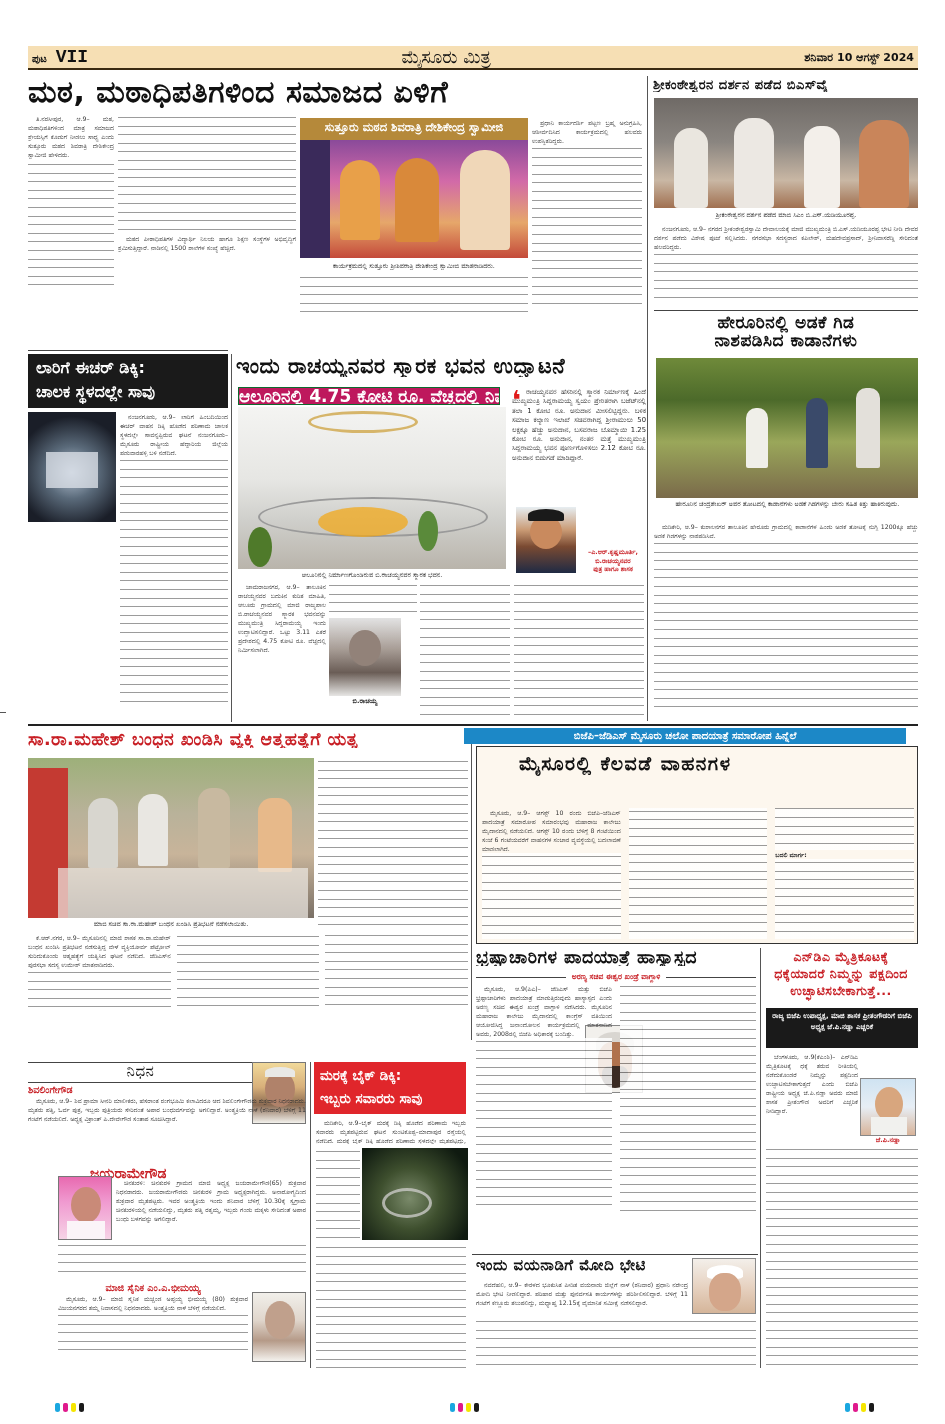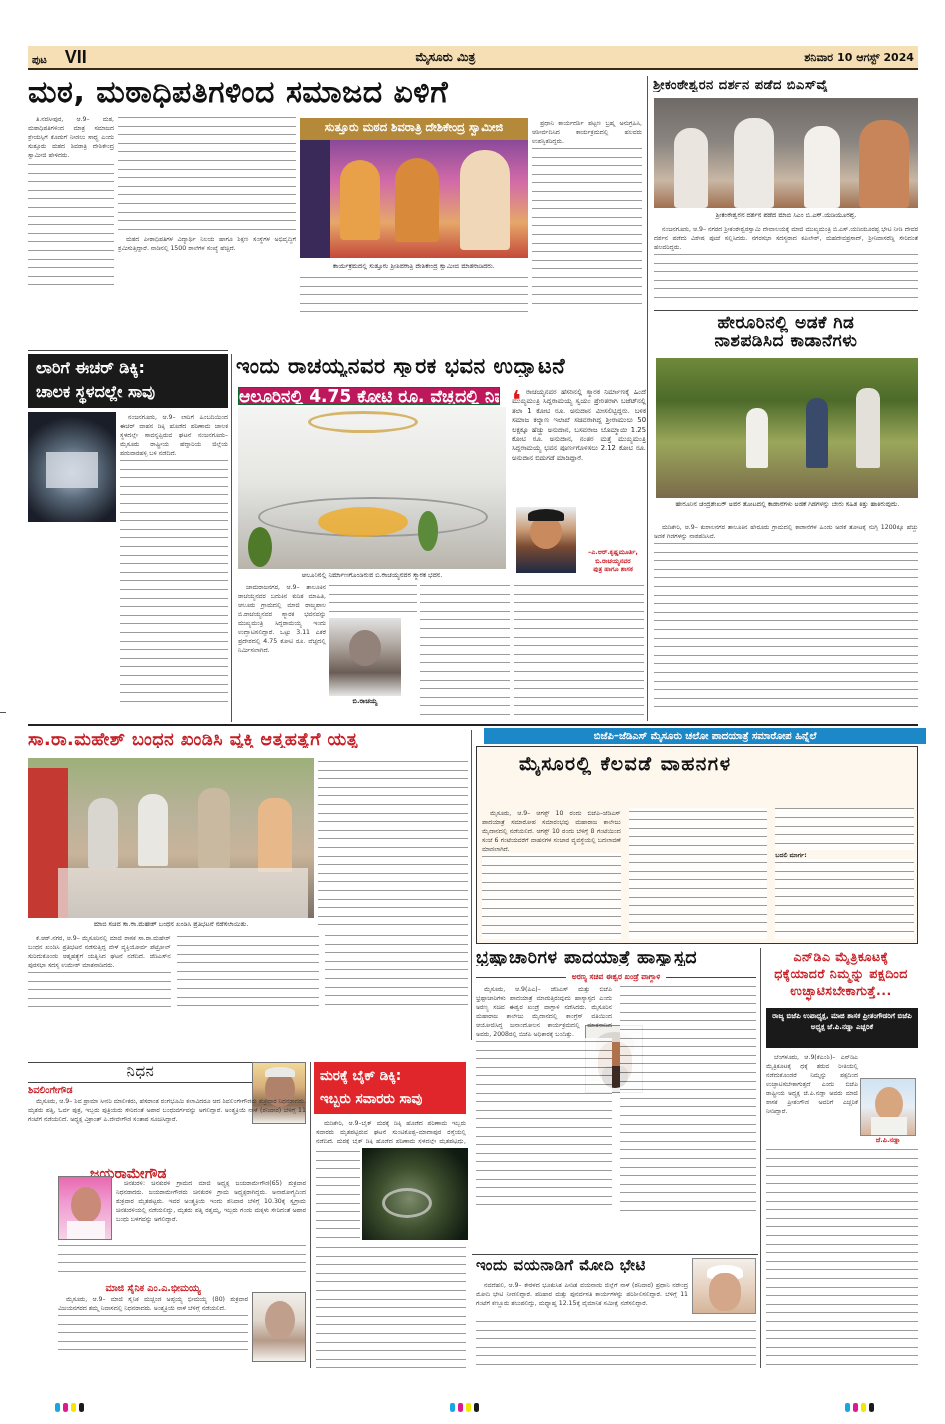--- a/index.html
+++ b/index.html
@@ -3,22 +3,22 @@
 <meta charset="utf-8">
 <style>
   * { box-sizing: border-box; margin: 0; padding: 0; }
   html, body { width: 945px; height: 1424px; background: #ffffff; overflow: hidden; }
   body { font-family: "DejaVu Sans", sans-serif; color: #111; position: relative; }
   .abs { position: absolute; }
 
   
   .mast { position: absolute; left: 28px; top: 46px; width: 890px; height: 24px; background: #f6dfb4; border-bottom: 2px solid #3a2a12; display: flex; align-items: center; justify-content: space-between; padding: 0 4px; }
   .mast .pg { font-family: "Liberation Sans", sans-serif; font-size: 10px; font-weight: bold; }
-  .mast .pg b { font-size: 18px; font-family: Liberation Sans, sans-serif; margin-left: 18px; }
-  .mast .brand { font-size: 12px; font-weight: bold; }
+  .mast .pg b { font-size: 18px; font-family: Liberation Mono, monospace; margin-left: 9px; }
+  .mast .brand { font-size: 18px; font-weight: normal; }
   .mast .date { font-size: 11px; font-weight: bold; }
 
   .headline { font-family: "DejaVu Sans", sans-serif; font-weight: bold; color: #111; line-height: 1.05; letter-spacing: 0.5px; }
   .body-text { font-size: 6.2px; line-height: 9px; color: #333; text-align: justify; overflow: hidden; }
   .body-text p { text-indent: 8px; }
   .fake-lines { background: repeating-linear-gradient(#fff 0px, #fff 3px, #8a8a8a 3px, #8a8a8a 4px, #fff 4px, #fff 8.6px); opacity: 0.85; }
 
   .photo { position: absolute; overflow: hidden; }
   .vrule { position: absolute; width: 1px; background: #555; }
   .hrule { position: absolute; height: 1px; background: #444; }
@@ -180,21 +180,21 @@
 <div class="abs body-text" style="left:318px; top:758px; width:150px; height:170px;">
   <div class="fake-lines" style="height:170px;"></div>
 </div>
 <div class="abs body-text" style="left:28px; top:933px; width:440px; height:107px; column-count:3; column-gap:6px;">
   <p>ಕೆ.ಆರ್.ನಗರ, ಆ.9– ಮೈಸೂರಿನಲ್ಲಿ ಮಾಜಿ ಶಾಸಕ ಸಾ.ರಾ.ಮಹೇಶ್ ಬಂಧನ ಖಂಡಿಸಿ ಪ್ರತಿಭಟನೆ ನಡೆಸುತ್ತಿದ್ದ ವೇಳೆ ವ್ಯಕ್ತಿಯೋರ್ವ ಪೆಟ್ರೋಲ್ ಸುರಿದುಕೊಂಡು ಆತ್ಮಹತ್ಯೆಗೆ ಯತ್ನಿಸಿದ ಘಟನೆ ನಡೆದಿದೆ. ಜೆಡಿಎಸ್‌ನ ಪುರಸಭಾ ಸದಸ್ಯ ಉಮೇಶ್ ಮಾತನಾಡಿದರು.</p>
   <div class="fake-lines" style="height:200px;"></div>
 </div>
 
 <div class="vrule" style="left:471px; top:730px; height:310px;"></div>
 
-<div class="abs banner-blue" style="left:484px; top:728px; width:442px; height:16px; white-space:nowrap; overflow:hidden;">ಬಿಜೆಪಿ–ಜೆಡಿಎಸ್ ಮೈಸೂರು ಚಲೋ ಪಾದಯಾತ್ರೆ ಸಮಾರೋಪ ಹಿನ್ನೆಲೆ</div>
+<div class="abs banner-blue" style="left:464px; top:728px; width:442px; height:16px; white-space:nowrap; overflow:hidden;">ಬಿಜೆಪಿ–ಜೆಡಿಎಸ್ ಮೈಸೂರು ಚಲೋ ಪಾದಯಾತ್ರೆ ಸಮಾರೋಪ ಹಿನ್ನೆಲೆ</div>
 <div class="abs" style="left:476px; top:746px; width:442px; height:198px; border:1px solid #333; background:#fdf7ee;"></div>
 <div class="abs headline" style="left:478px; top:750px; width:438px; font-size:19px; text-align:left; line-height:27px; letter-spacing:1.5px;margin-left:41px;">
   <div>ಮೈಸೂರಲ್ಲಿ ಕೆಲವಡೆ ವಾಹನಗಳ</div>
 </div>
 <div class="abs body-text" style="left:482px; top:808px; width:432px; height:132px; column-count:3; column-gap:8px;">
   <p>ಮೈಸೂರು, ಆ.9– ಆಗಸ್ಟ್ 10 ರಂದು ಬಿಜೆಪಿ–ಜೆಡಿಎಸ್ ಪಾದಯಾತ್ರೆ ಸಮಾರೋಪ ಸಮಾರಂಭವು ಮಹಾರಾಜ ಕಾಲೇಜು ಮೈದಾನದಲ್ಲಿ ನಡೆಯಲಿದೆ. ಆಗಸ್ಟ್ 10 ರಂದು ಬೆಳಿಗ್ಗೆ 8 ಗಂಟೆಯಿಂದ ಸಂಜೆ 6 ಗಂಟೆಯವರೆಗೆ ವಾಹನಗಳ ಸಂಚಾರ ವ್ಯವಸ್ಥೆಯಲ್ಲಿ ಬದಲಾವಣೆ ಮಾಡಲಾಗಿದೆ.</p>
   <div class="fake-lines" style="height:260px;"></div>
   <b>ಬದಲಿ ಮಾರ್ಗ:</b>
   <div class="fake-lines" style="height:80px;"></div>
 </div>

